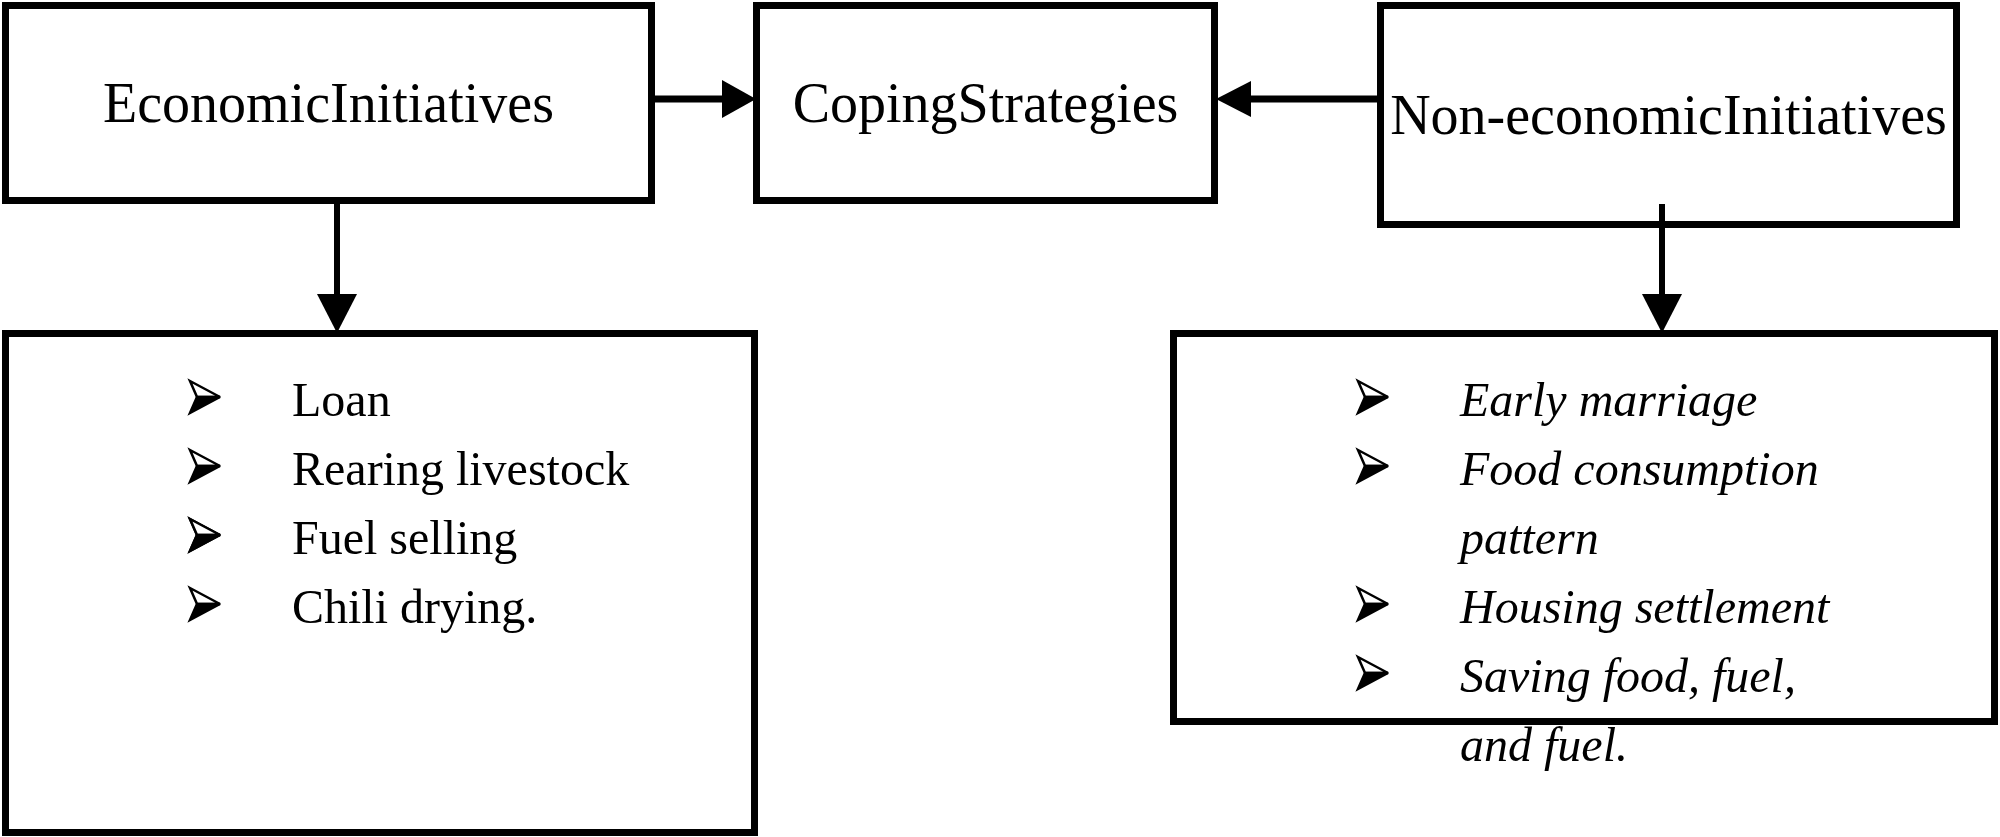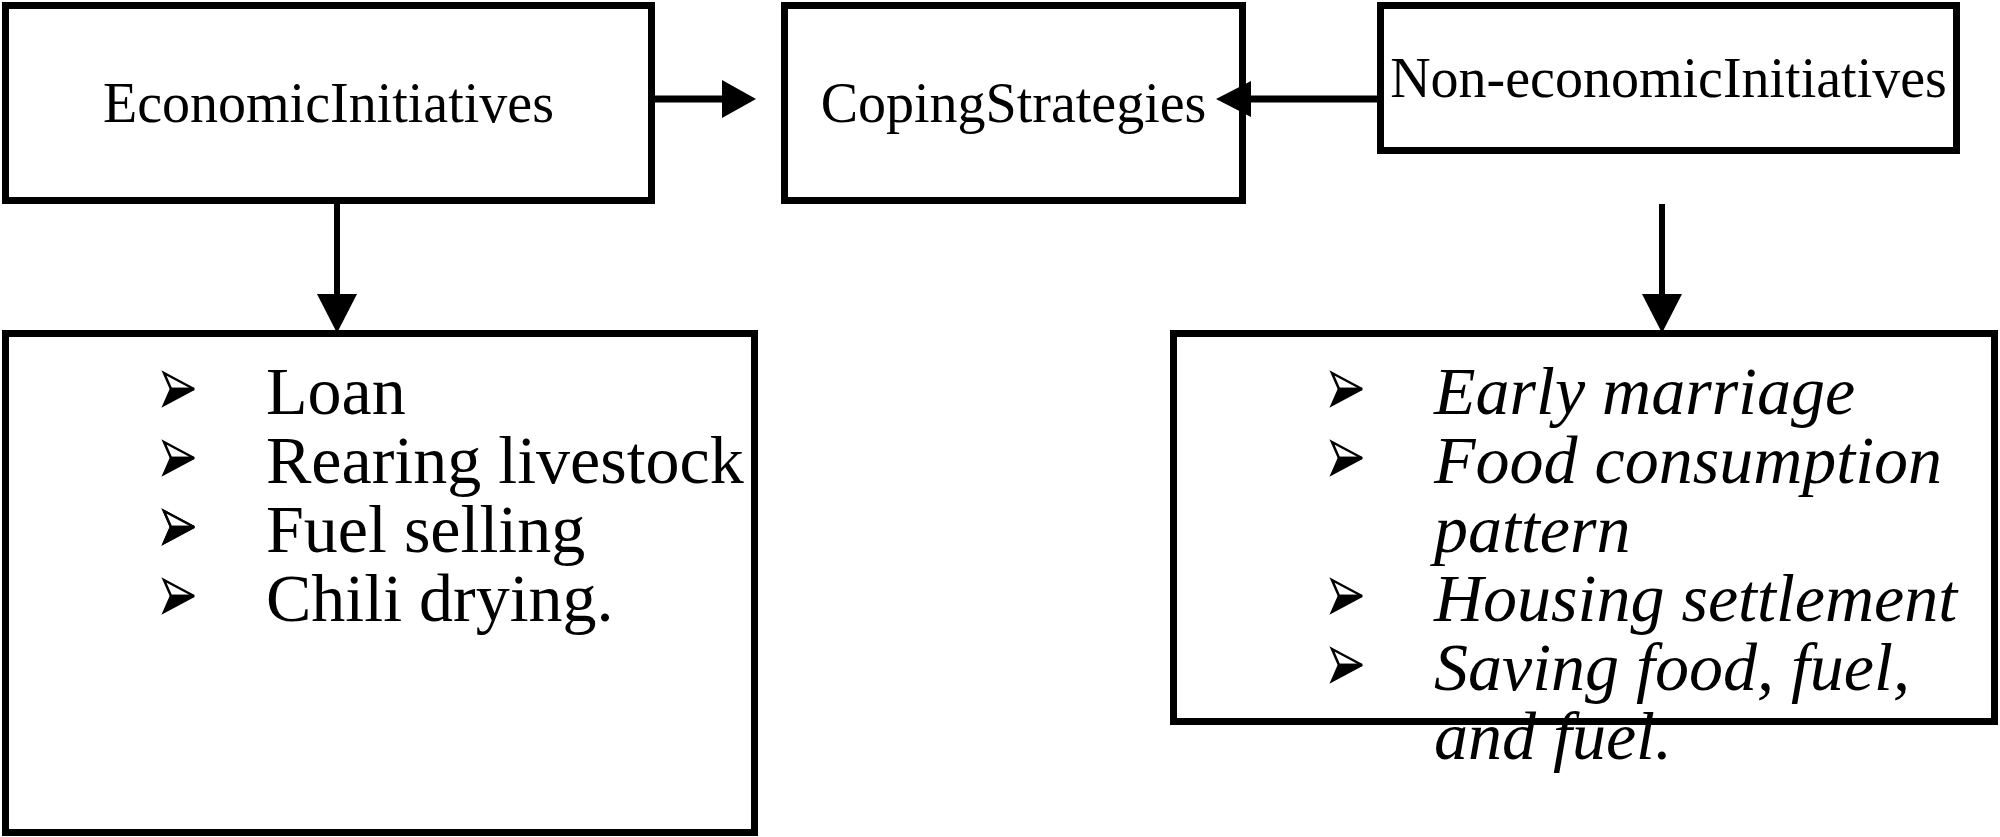--- a/index.html
+++ b/index.html
@@ -18,28 +18,28 @@
     border:7px solid var(--ink);
     background:var(--bg);
   }
   .title-box {
     display:flex; flex-direction:row;
     align-items:center; justify-content:center;
     text-align:center;
     font-size:56px; line-height:72px;
   }
   #box-economic     { left:2px;    top:2px;   width:653px; height:202px; }
-  #box-coping       { left:781px;  top:2px;   width:465px; height:202px; }
-  #box-noneconomic  { left:1377px; top:2px;   width:583px; height:152px; }
+  #box-coping       { left:753px;  top:2px;   width:465px; height:202px; }
+  #box-noneconomic  { left:1377px; top:2px;   width:583px; height:226px; }
   #list-box-economic    { left:2px;    top:330px; width:756px; height:506px; }
   #list-box-noneconomic { left:1170px; top:330px; width:828px; height:395px;font-style:italic; }
   .item-list {
     list-style:none;
-    padding-top:20px;
-    font-size:68px; line-height:69px;
+    padding-top:28px;
+    font-size:48px; line-height:69px;margin-left:26px;
   }
   .item-list li {
     position:relative;
     padding-left:257px;
   }
   .bullet {
     position:absolute;
     left:152px; top:13px;
     width:36px; height:38px;
   }

